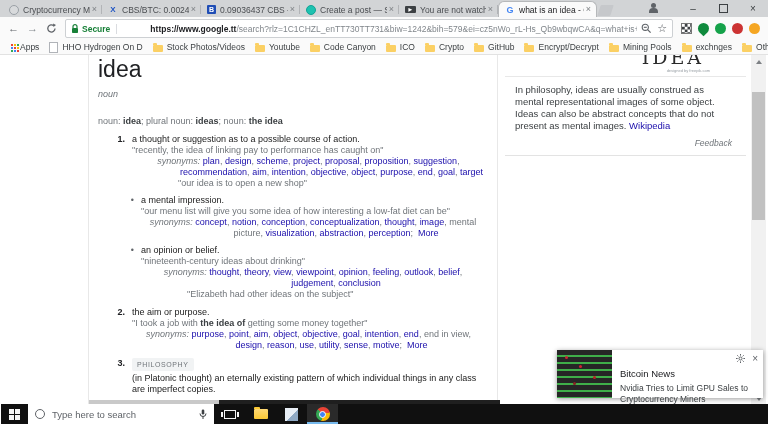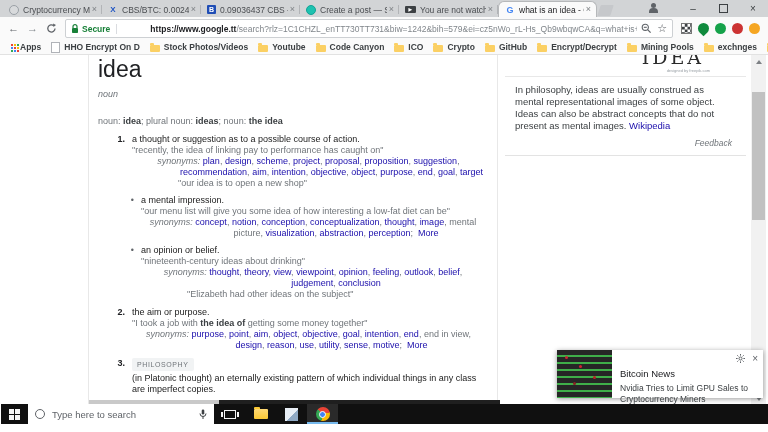--- a/index.html
+++ b/index.html
@@ -40,21 +40,21 @@
   .omni-icons{display:flex;align-items:center;gap:5px;flex:none;margin-left:4px;}
   .star{font-size:11px;color:#5f6368;line-height:1;}
   .extensions{display:flex;align-items:center;gap:6px;flex:none;}
   .ext{width:11px;height:11px;}
   .ext-checker{background:conic-gradient(#3c4043 25%,#fff 0 50%,#3c4043 0 75%,#fff 0) 0 0/5.5px 5.5px;border:1px solid #777;box-sizing:border-box;}
   .ext-drop{border-radius:50% 50% 50% 0;transform:rotate(-45deg);}
   .ext-circle{border-radius:50%;}
 
   
   .bookmarksbar{position:absolute;left:0;top:40px;width:768px;height:15px;background:#fafafa;border-bottom:1px solid #e2e2e2;display:flex;align-items:center;font-size:8.5px;color:#3c4043;padding:0 6px;box-sizing:border-box;}
-  .bm{display:flex;align-items:center;gap:4px;padding:0 5px;white-space:nowrap;font-weight:bold;}
+  .bm{display:flex;align-items:center;gap:4px;padding:0 5px;white-space:nowrap;}
   .apps-grid{width:2px;height:2px;position:relative;margin:0 3px 4px 0;background:#e94235;box-shadow:3px 0 #fbbc04,6px 0 #34a853,0 3px #4285f4,3px 3px #e94235,6px 3px #fbbc04,0 6px #34a853,3px 6px #4285f4,6px 6px #e94235;}
   .bm-folder{width:10px;height:7px;background:#fbd064;border-radius:1px;position:relative;margin-top:2px;flex:none;}
   .bm-folder::before{content:"";position:absolute;top:-2px;left:0;width:4px;height:2px;background:#fbd064;border-radius:1px 1px 0 0;}
   .bm-page{width:7px;height:9px;background:#fff;border:1px solid #b0b3b8;flex:none;}
   .bm-other{margin-left:auto;}
 
   
   .content{position:absolute;left:0;top:55px;width:768px;height:350px;background:#fff;overflow:hidden;}
   .dict-card{position:absolute;left:88px;top:0;width:410px;height:350px;border-left:1px solid #e8e8e8;border-right:1px solid #e8e8e8;box-sizing:border-box;padding:2px 12px 0 9px;overflow:hidden;font-size:9px;line-height:11px;color:#222;}
   .word{font-size:23px;line-height:25px;color:#202124;}
@@ -220,21 +220,21 @@
   </div>
 
   <div class="bookmarksbar">
     <span class="bm">
         <span class="apps-grid"></span>
         <span>Apps</span>
       </span>
     <span style="display:flex;align-items:center;">
         <span class="bm">
           <span class="bm-page"></span>
-          <span>HHO Encrypt On D</span>
+          <span>HHO Hydrogen On D</span>
         </span>
         <span class="bm">
           <span class="bm-folder"></span>
           <span>Stock Photos/Videos</span>
         </span>
         <span class="bm">
           <span class="bm-folder"></span>
           <span>Youtube</span>
         </span>
         <span class="bm">

